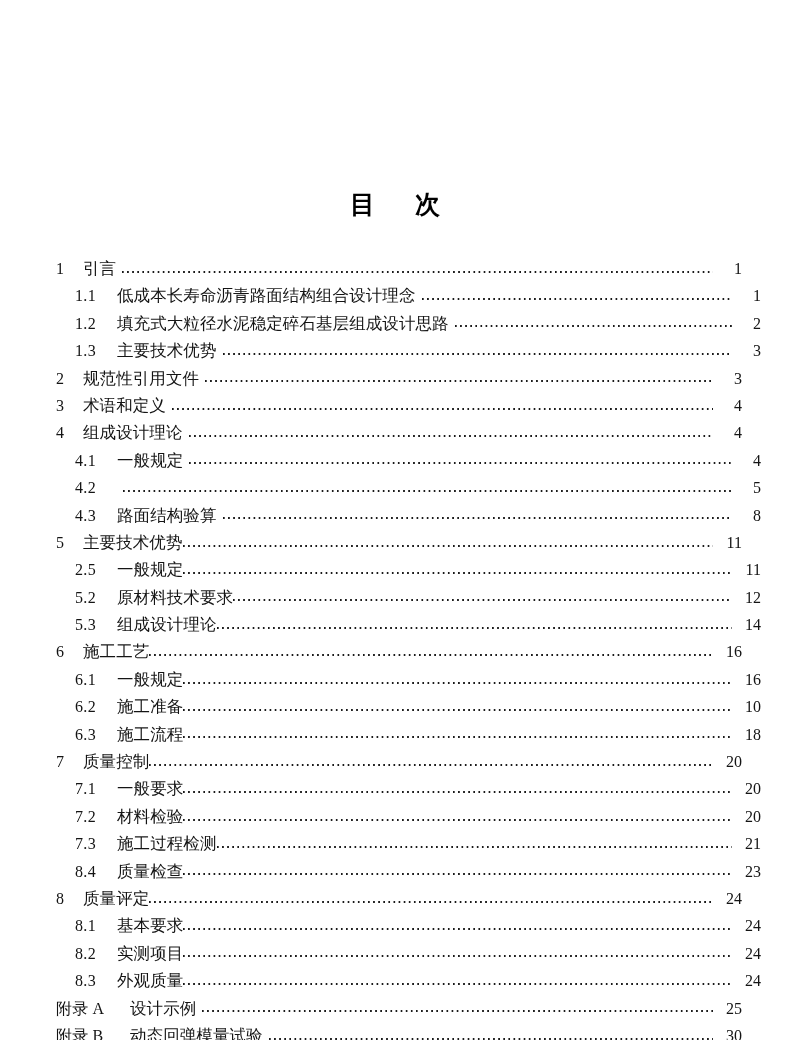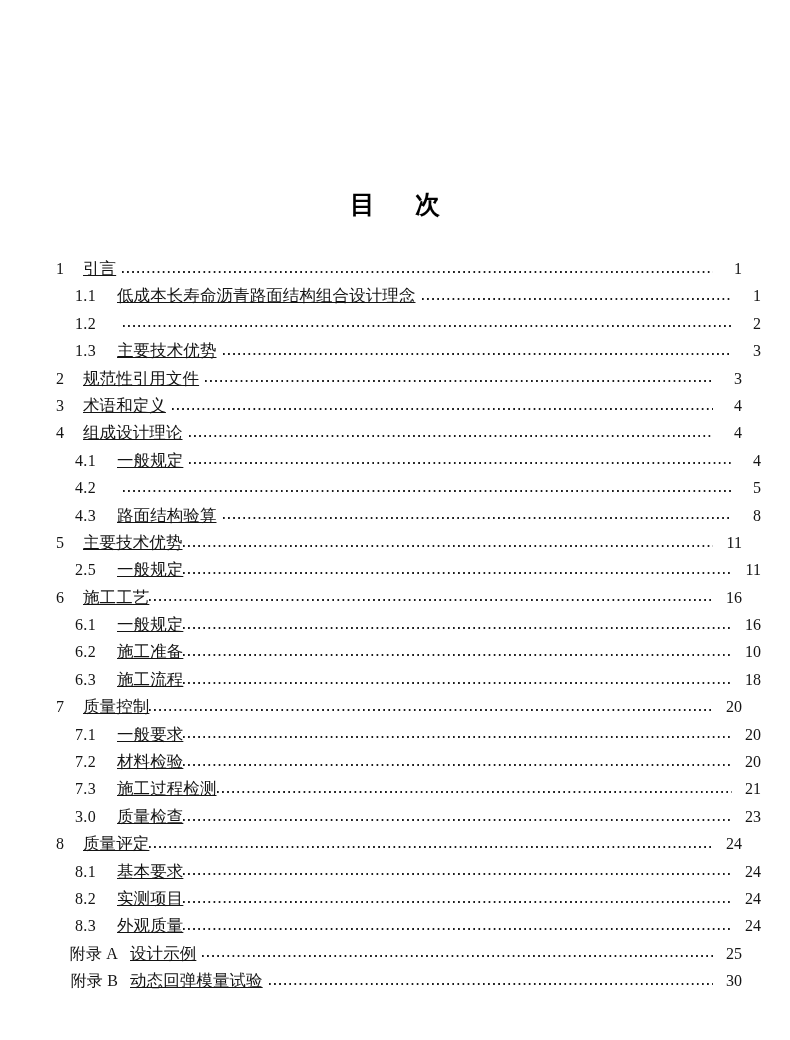--- a/index.html
+++ b/index.html
@@ -74,35 +74,33 @@
 
   .toc-entry.level-1 .entry-num {
     min-width: 14px;
   }
   .toc-entry.level-2 .entry-num {
     min-width: 30px;
   }
   .toc-entry.appendix .entry-num {
     min-width: 62px;
     letter-spacing: 0.01em;
-    text-align: right;
   }
 
   .entry-gap {
     flex: 0 0 auto;
     width: 13px;
   }
   .toc-entry.level-2 .entry-gap { width: 12px; }
   .toc-entry.appendix .entry-gap { width: 12px; }
 
   .entry-label {
     flex: 0 0 auto;
     font-family: "Liberation Serif", "DejaVu Serif", serif;
     letter-spacing: 0.005em;
-    text-decoration: underline;
   }
 
   .entry-presep {
     flex: 0 0 auto;
     width: 0px;
   }
   .entry-presep.spaced {
     width: 6px;
   }
 
@@ -155,20 +153,21 @@
         <span class="entry-num">1.1</span>
         <span class="entry-gap"></span>
         <span class="entry-label">低成本长寿命沥青路面结构组合设计理念</span>
         <span class="entry-presep spaced"></span>
         <span class="entry-dots"></span>
         <span class="entry-page">1</span>
       </div>
       <div class="toc-entry level-2">
         <span class="entry-num">1.2</span>
         <span class="entry-gap"></span>
+        <span class="entry-label">填充式大粒径水泥稳定碎石基层组成设计思路</span>
         <span class="entry-presep spaced"></span>
         <span class="entry-dots"></span>
         <span class="entry-page">2</span>
       </div>
       <div class="toc-entry level-2">
         <span class="entry-num">1.3</span>
         <span class="entry-gap"></span>
         <span class="entry-label">主要技术优势</span>
         <span class="entry-presep spaced"></span>
         <span class="entry-dots"></span>
@@ -230,20 +229,36 @@
         <span class="entry-page">11</span>
       </div>
       <div class="toc-entry level-2">
         <span class="entry-num">2.5</span>
         <span class="entry-gap"></span>
         <span class="entry-label">一般规定</span>
         <span class="entry-presep"></span>
         <span class="entry-dots"></span>
         <span class="entry-page">11</span>
       </div>
+      <div class="toc-entry level-2">
+        <span class="entry-num">5.2</span>
+        <span class="entry-gap"></span>
+        <span class="entry-label">原材料技术要求</span>
+        <span class="entry-presep"></span>
+        <span class="entry-dots"></span>
+        <span class="entry-page">12</span>
+      </div>
+      <div class="toc-entry level-2">
+        <span class="entry-num">5.3</span>
+        <span class="entry-gap"></span>
+        <span class="entry-label">组成设计理论</span>
+        <span class="entry-presep"></span>
+        <span class="entry-dots"></span>
+        <span class="entry-page">14</span>
+      </div>
       <div class="toc-entry level-1">
         <span class="entry-num">6</span>
         <span class="entry-gap"></span>
         <span class="entry-label">施工工艺</span>
         <span class="entry-presep"></span>
         <span class="entry-dots"></span>
         <span class="entry-page">16</span>
       </div>
       <div class="toc-entry level-2">
         <span class="entry-num">6.1</span>
@@ -295,21 +310,21 @@
       </div>
       <div class="toc-entry level-2">
         <span class="entry-num">7.3</span>
         <span class="entry-gap"></span>
         <span class="entry-label">施工过程检测</span>
         <span class="entry-presep"></span>
         <span class="entry-dots"></span>
         <span class="entry-page">21</span>
       </div>
       <div class="toc-entry level-2">
-        <span class="entry-num">3.0</span>
+        <span class="entry-num">8.4</span>
         <span class="entry-gap"></span>
         <span class="entry-label">质量检查</span>
         <span class="entry-presep"></span>
         <span class="entry-dots"></span>
         <span class="entry-page">23</span>
       </div>
       <div class="toc-entry level-1">
         <span class="entry-num">8</span>
         <span class="entry-gap"></span>
         <span class="entry-label">质量评定</span>

